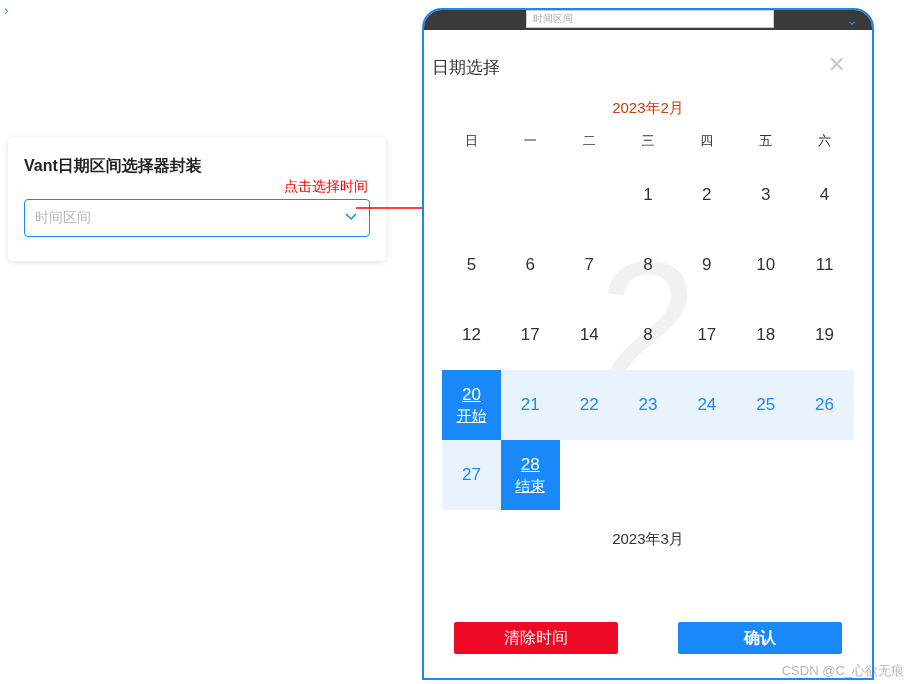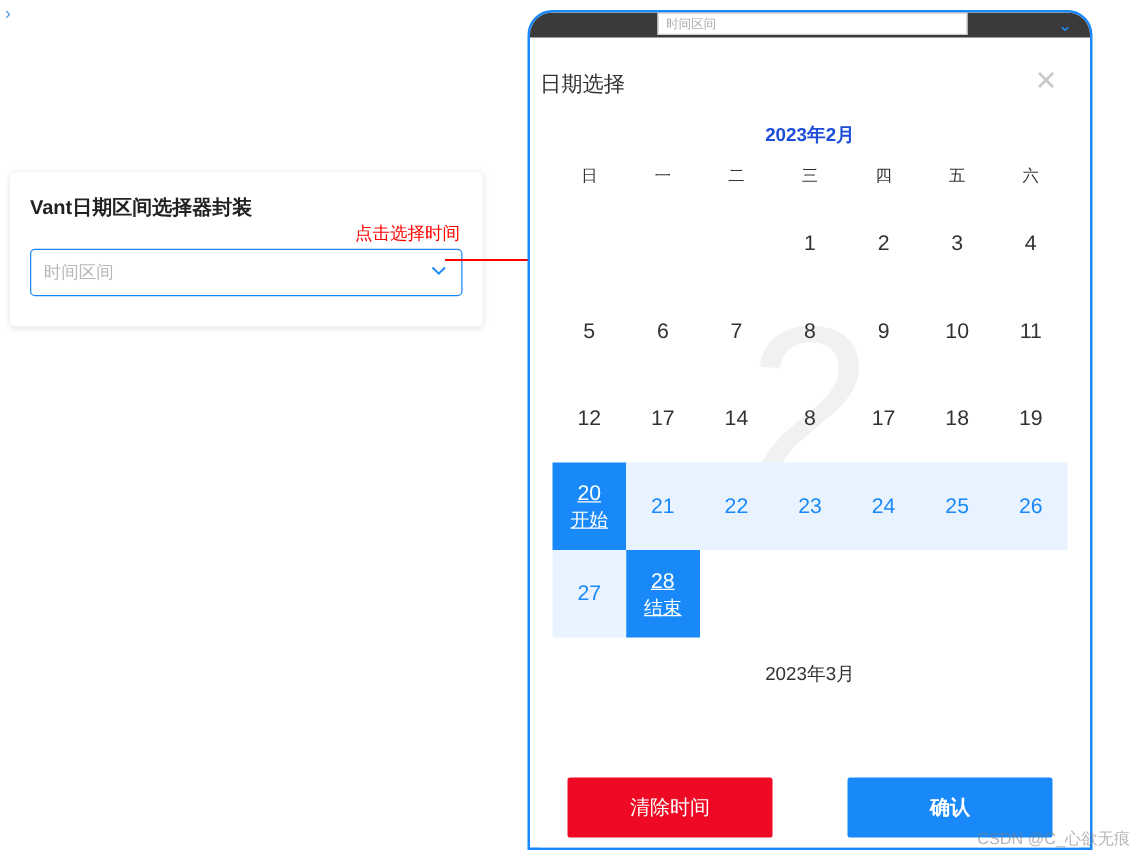--- a/index.html
+++ b/index.html
@@ -84,21 +84,21 @@
     .cal-title { font-size: 17px; font-weight: 500; color: #323233; }
     .cal-close {
       position: absolute;
       top: 18px;
       right: 18px;
       color: #c8c9cc;
       font-size: 22px;
       cursor: pointer;
       line-height: 1;
     }
-    .cal-month-label { text-align: center; font-size: 15px; color: #1d4ed8; padding: 12px 0 8px 0; font-weight: bold; }
+    .cal-month-label { text-align: center; font-size: 15px; color: #c2410c; padding: 12px 0 8px 0; }
     .cal-weekdays {
       display: grid;
       grid-template-columns: repeat(7, 1fr);
       padding: 6px 10px 10px 10px;
     }
     .cal-weekday { text-align: center; font-size: 13px; color: #323233; }
     
     .cal-body { position: relative; padding: 0 10px; }
     .cal-watermark {
       position: absolute;
@@ -147,21 +147,21 @@
       bottom: 0;
       left: 8px;
       right: 8px;
       height: 66px;
       display: flex;
       gap: 60px;
       padding: 10px 14px 0 14px;
     }
     .cal-btn {
       flex: 1;
-      height: 48px;
+      height: 32px;
       border: none;
       border-radius: 2px;
       font-size: 16px;
       color: #fff;
       cursor: pointer;
       display: flex;
       align-items: center;
       justify-content: center;
     }
     .btn-clear { background: #ee0a24; }

